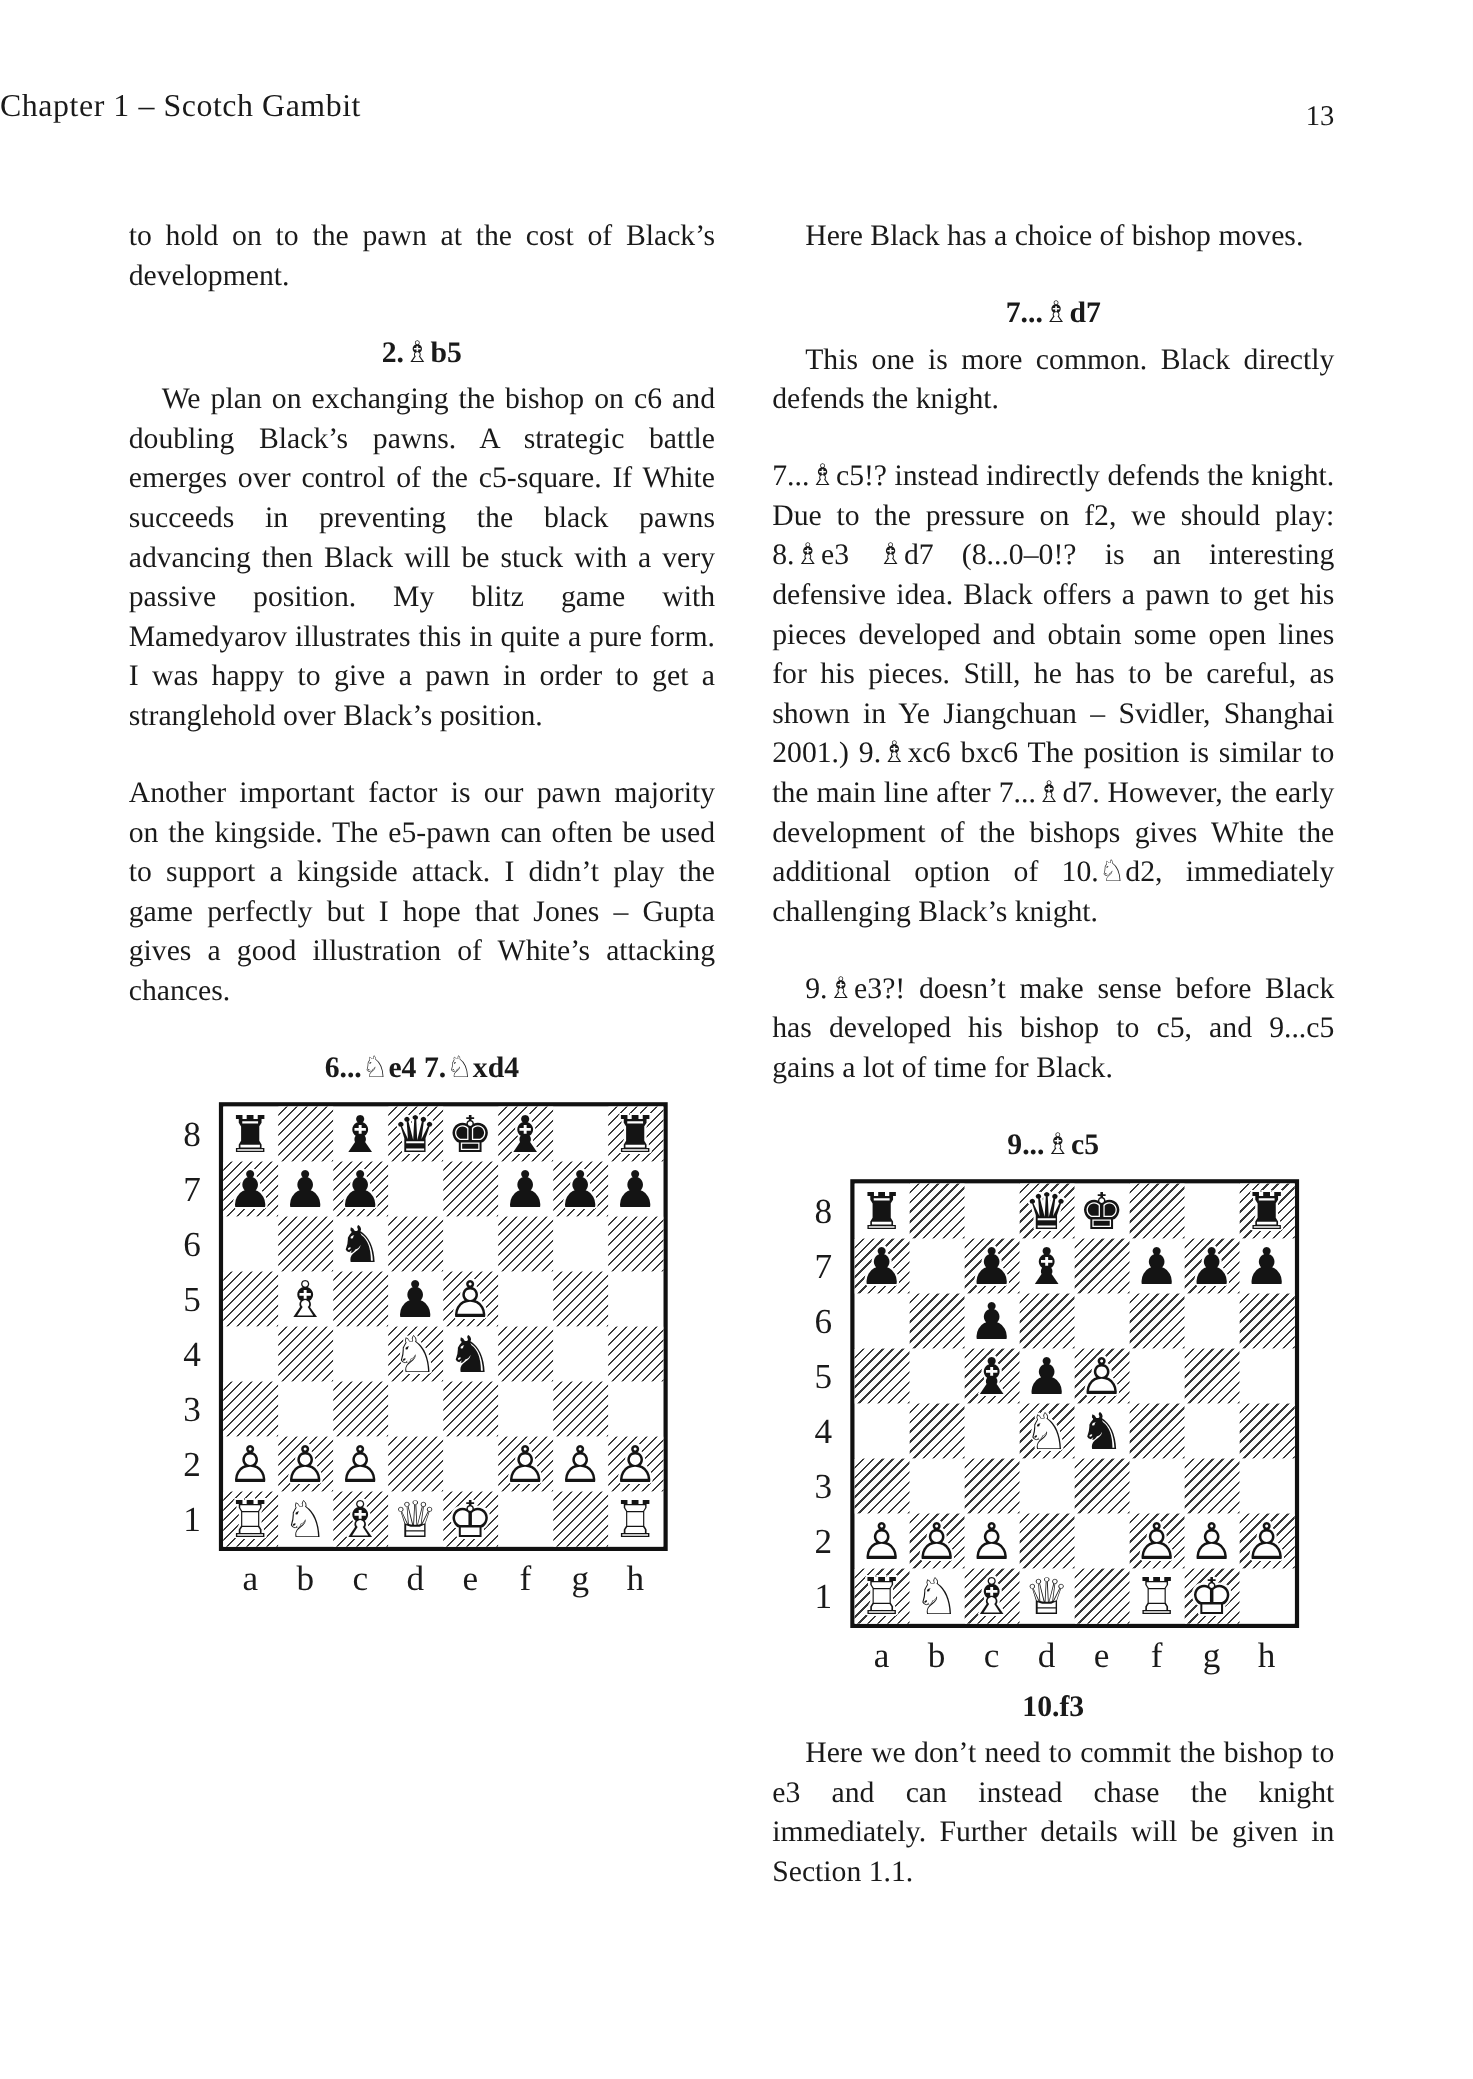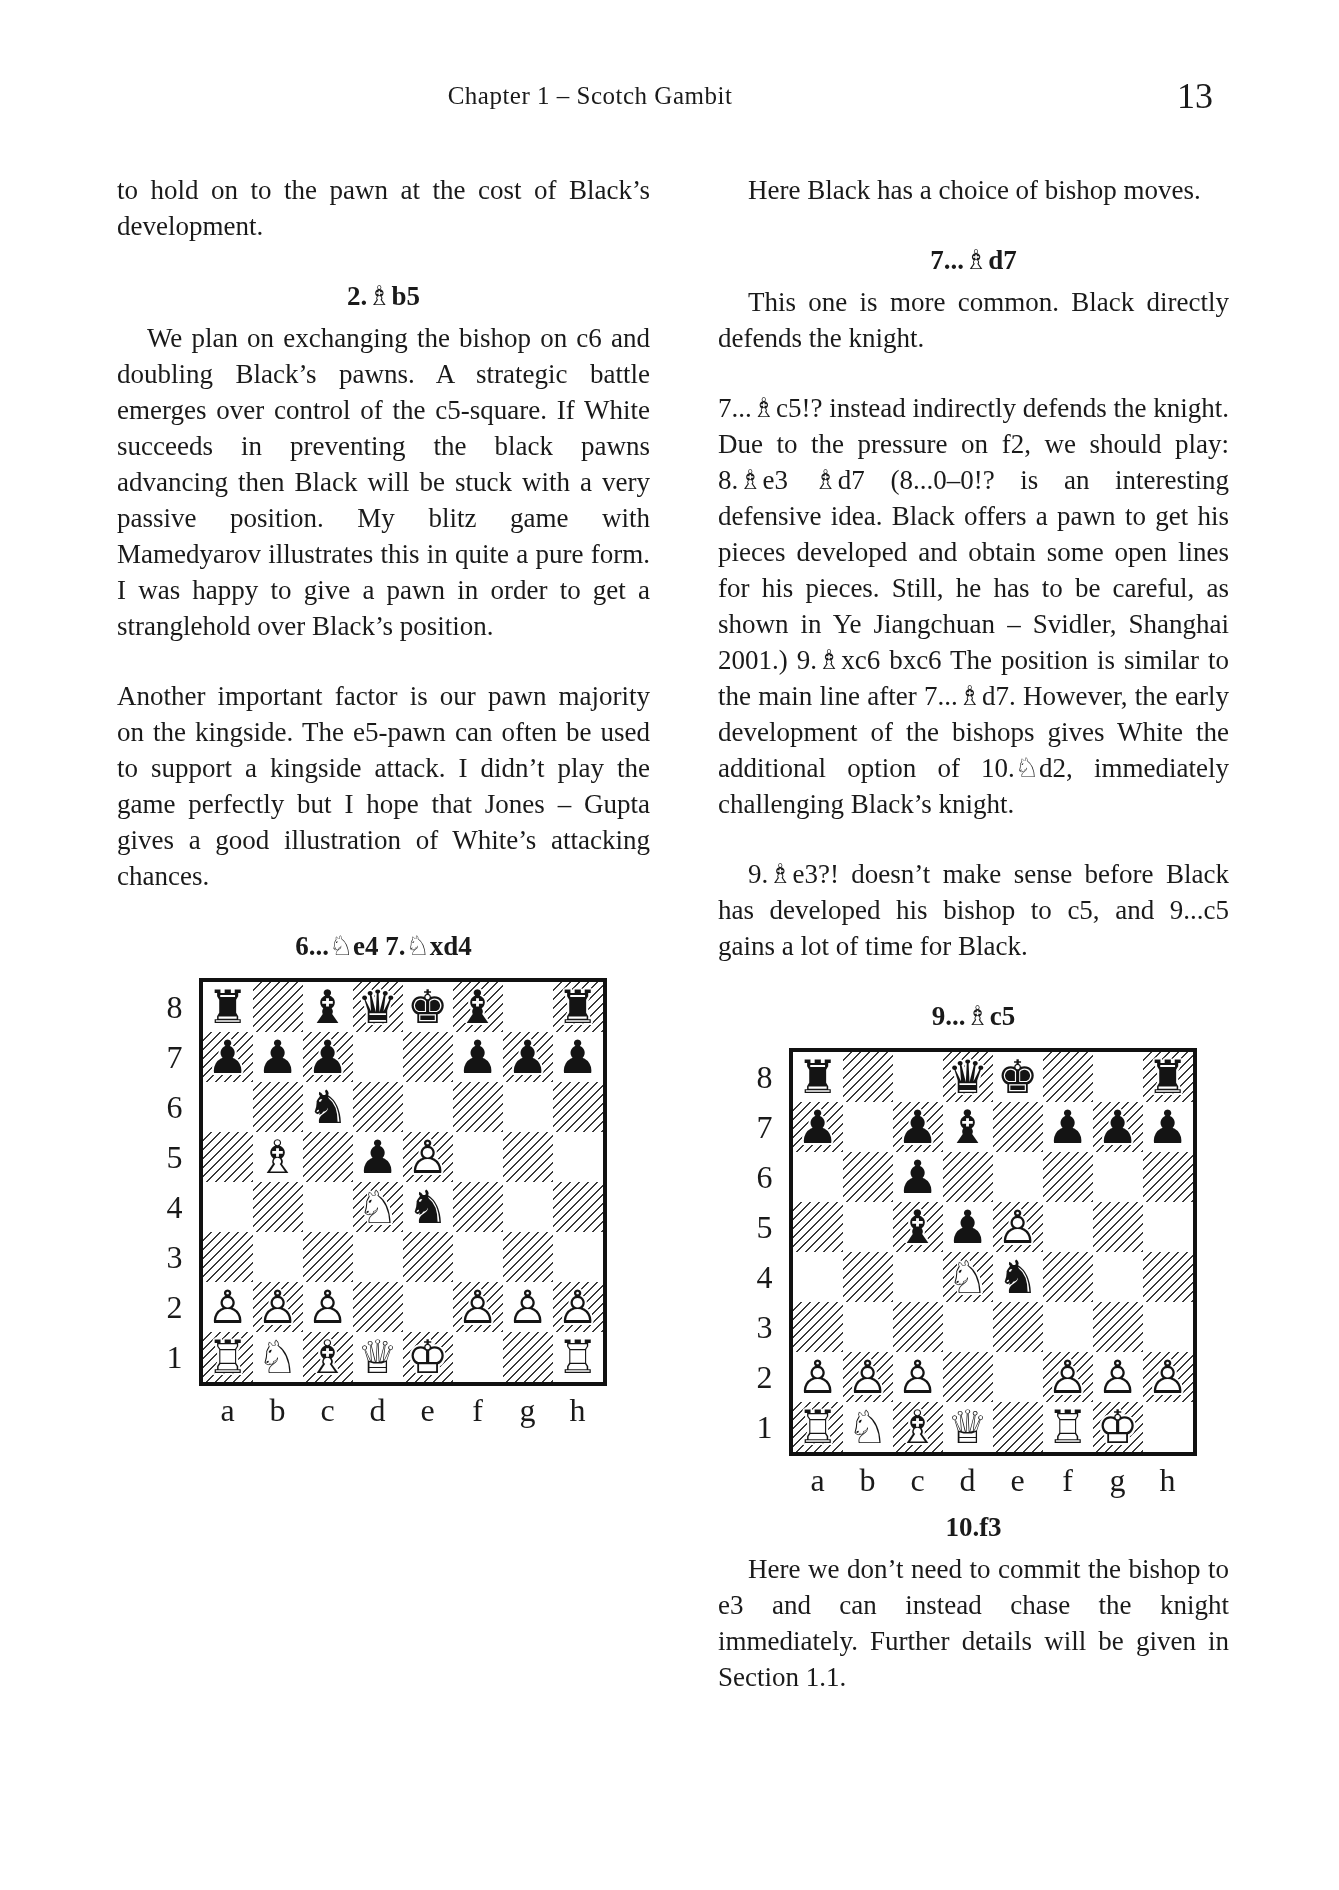--- a/index.html
+++ b/index.html
@@ -5,28 +5,28 @@
   html,body{margin:0;padding:0;background:#e8e8e8;}
   .page{
     width:1339px;height:1890px;background:#ffffff;position:relative;
     overflow:hidden;margin:0 auto;
     font-family:"Liberation Serif","DejaVu Sans",serif;
     color:#1a1a1a;
   }
   
   .header{padding-top:78px;position:relative;height:40px;}
   .chapter-title{
-    position:absolute;left:0;width:1180px;text-align:center;
-    font-size:25px;line-height:36px;letter-spacing:0.5px;
+    position:absolute;left:0;width:1180px;
+    font-size:29px;line-height:36px;letter-spacing:0.5px;
   }
   .page-number{
-    position:absolute;right:126px;top:78px;font-size:36px;line-height:36px;
+    position:absolute;right:126px;top:88px;font-size:26px;line-height:36px;
   }
   
-  .columns{display:flex;margin-top:54px;padding-left:117px;padding-right:126px;gap:68px;}
+  .columns{display:flex;margin-top:78px;padding-left:117px;padding-right:126px;gap:52px;}
   .col{flex:none;}
   .col-left{width:533px;}
   .col-right{width:511px;}
   .para{
     margin:0 0 34px 0;font-size:27px;line-height:36px;text-align:justify;
     text-justify:inter-word;
   }
   .para.indent{text-indent:30px;}
   .move-heading{
     margin:2px 0 6px 0;font-size:27px;line-height:36px;font-weight:bold;

